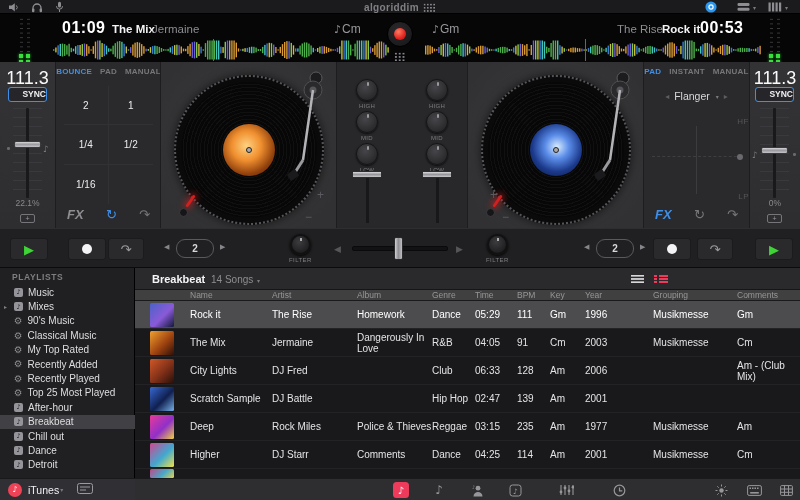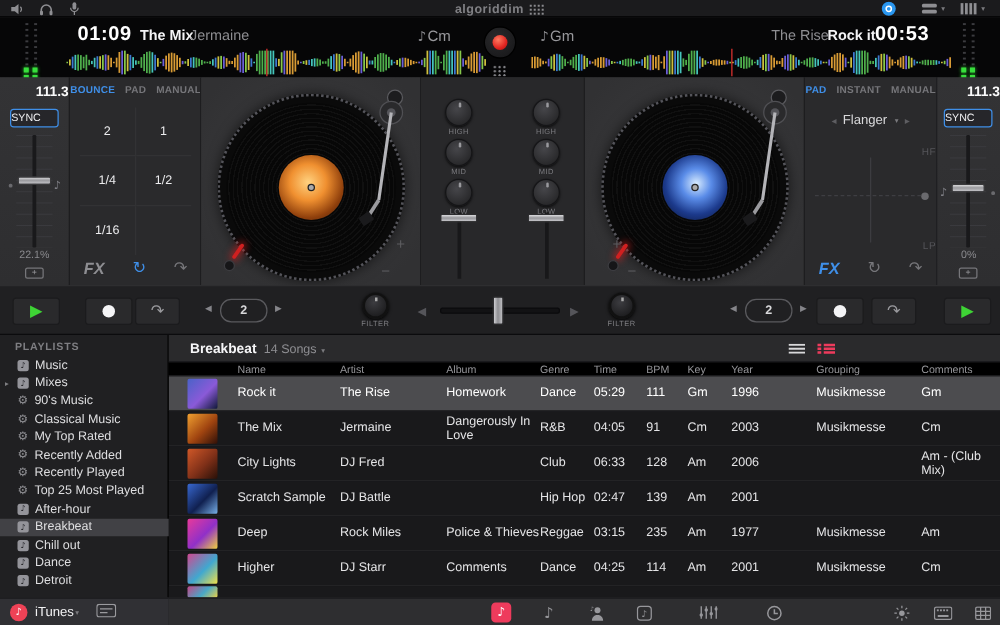--- a/index.html
+++ b/index.html
@@ -34,23 +34,23 @@
   background-image:radial-gradient(#85858a 1px,transparent 1.1px);background-size:3.8px 3.3px}
 .wave{position:absolute;top:26px;height:20px}
 .playhead{position:absolute;top:25px;width:1px;height:22px;background:#e03230}
 
 
 .decks{position:absolute;left:0;top:62px;width:800px;height:166px;background:#2c2c2e}
 .panel{position:absolute;top:0;height:166px}
 .pitchpanel{width:55px;background:linear-gradient(#333335,#2e2e30)}
 .fxpanel{width:105px;background:#2a2a2c}
 .vline{position:absolute;top:0;width:1px;height:166px;background:#1d1d1f}
-.bpm{position:absolute;left:0;width:100%;text-align:right;top:6px;font-size:11px;font-weight:bold;color:#fafafa}
+.bpm{position:absolute;left:0;width:100%;text-align:center;top:6px;font-size:18px;font-weight:normal;color:#fafafa}
 .syncbtn{position:absolute;left:8px;top:25px;width:39px;height:15px;border:1px solid #3f8fe8;border-radius:3px;
-  color:#f0f0f2;font-size:8.5px;font-weight:normal;text-align:left;line-height:13px;background:#26262a}
+  color:#f0f0f2;font-size:8.5px;font-weight:bold;text-align:right;line-height:13px;background:#26262a}
 .ticks{position:absolute;left:13px;top:46px;width:29px;height:90px;
   background-image:linear-gradient(#3a3a3e 1px,transparent 1px);background-size:100% 9px}
 .strack{position:absolute;left:26px;top:46px;width:3px;height:90px;background:#19191b;border-radius:1px}
 .shandle{position:absolute;left:14px;width:27px;height:7px;border-radius:2px;
   background:linear-gradient(#d8d8da,#9a9a9e 45%,#c4c4c8);border:1px solid #3a3a3c}
 .snote{position:absolute;top:0;color:#808086;font-size:9px}
 .sdot{position:absolute;width:2.5px;height:2.5px;border-radius:50%;background:#6a6a6e}
 .pct{position:absolute;left:0;width:100%;text-align:center;font-size:8.5px;color:#8a8a8e}
 .battery{position:absolute;left:20px;width:15px;height:9px;border:1px solid #76767a;border-radius:2px;
   color:#9a9a9e;font-size:7px;text-align:center;line-height:7px}
@@ -149,21 +149,21 @@
 .redlist{position:absolute;left:519px;top:7px;width:14px;height:8px}
 .redlist i{position:absolute;width:3px;height:2px;background:#ee3b5c}
 .redlist b{position:absolute;width:9px;height:1.6px;background:#ee3b5c}
 .search{position:absolute;left:541px;top:3.5px;width:120px;height:15px;background:#1c1c1e;border:1px solid #3e3e42;
   border-radius:8px;display:flex;align-items:center;padding:0 6px;gap:4px}
 .search input{background:transparent;border:none;outline:none;color:#c8c8cc;font-size:9.5px;width:90px;
   font-family:"Liberation Sans",sans-serif}
 .search input::placeholder{color:#6e6e72}
 
 .tgrid{display:grid;grid-template-columns:15px 40px 82px 85px 75px 43px 42px 33px 35px 68px 84px 1fr;align-items:center}
-.thead{position:absolute;left:135px;top:22px;width:665px;height:11px;background:#000000;border-bottom:1px solid #1a1a1c;
+.thead{position:absolute;left:135px;top:22px;width:665px;height:11px;background:#404040;border-bottom:1px solid #1a1a1c;
   font-size:8.5px;color:#96969a}
 .trows{position:absolute;left:135px;top:33px;width:665px;height:168px;overflow:hidden}
 .trow{height:28px;background:#19191b;border-bottom:1px solid #232325;font-size:10px;color:#e4e4e6}
 .trow.selected{background:#4c4c4f;color:#fff}
 .art{width:24px;height:24px;border-radius:1.5px;margin-left:0}
 .partial{position:absolute;left:135px;top:201px;width:665px;height:9px;background:#19191b}
 .toolbar{position:absolute;left:135px;top:210px;width:665px;height:22px;background:#2e2e30;border-top:1px solid #1a1a1c}
 .tbi{position:absolute;top:3px;width:16px;height:16px;display:flex;align-items:center;justify-content:center;color:#97979b;font-size:12px}
 .tbi.active{background:#ee3b5c;border-radius:3.5px;color:#fff;font-size:10px}
 </style>

